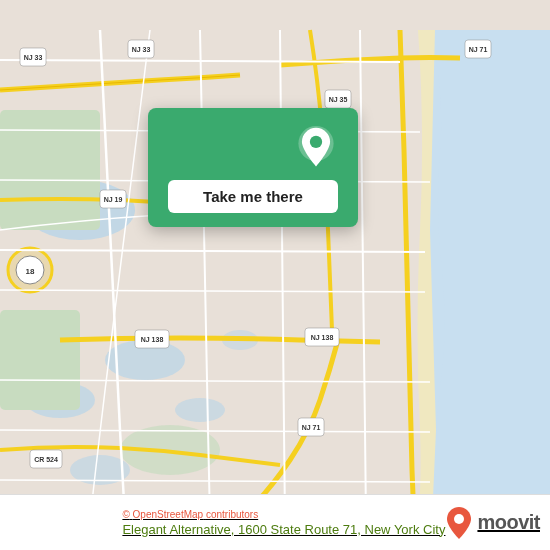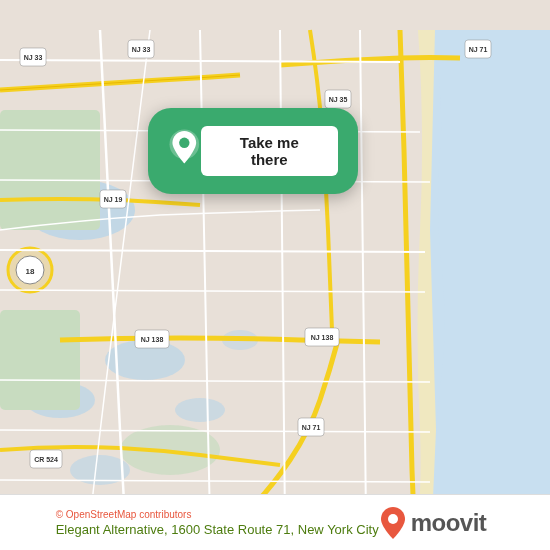--- a/index.html
+++ b/index.html
@@ -27,24 +27,24 @@
       height: 100%;
     }
 
     
     #location-card {
       position: absolute;
       top: 108px;
       left: 148px;
       width: 210px;
       background: #3aaa6e;
-      border-radius: 23px;
-      display: flex;
-      flex-direction: row;
-      align-items: flex-start;
+      border-radius: 8px;
+      display: flex;
+      flex-direction: column;
+      align-items: flex-end;
       padding: 18px 20px 14px 20px;
       box-shadow: 0 4px 16px rgba(0,0,0,0.28);
     }
 
     #pin-icon {
       width: 44px;
       height: 44px;
       margin-bottom: 10px;
     }
 
@@ -60,26 +60,27 @@
       width: 100%;
       text-align: center;
     }
 
     
     #bottom-bar {
       position: absolute;
       bottom: 0; left: 0;
       width: 100%;
       background: white;
-      padding: 7px 18px 7px 10px;
+      padding: 7px 10px 7px 10px;
       display: flex;
       align-items: center;
-      justify-content: center;
+      justify-content: flex-end;
       border-top: 1px solid #ddd;
       min-height: 56px;
+      text-decoration: underline;
     }
 
     #bottom-left {
       display: flex;
       flex-direction: column;
       gap: 2px;
     }
 
     #osm-credit {
       font-size: 10px;
@@ -102,21 +103,21 @@
       gap: 4px;
       flex-shrink: 0;
     }
 
     #moovit-pin {
       width: 28px;
       height: 34px;
     }
 
     #moovit-text {
-      font-size: 24px;
+      font-size: 20px;
       font-weight: 700;
       color: #555;
       letter-spacing: -0.5px;
     }
   </style>
 </head>
 <body>
 
 <div id="map-container">
 

